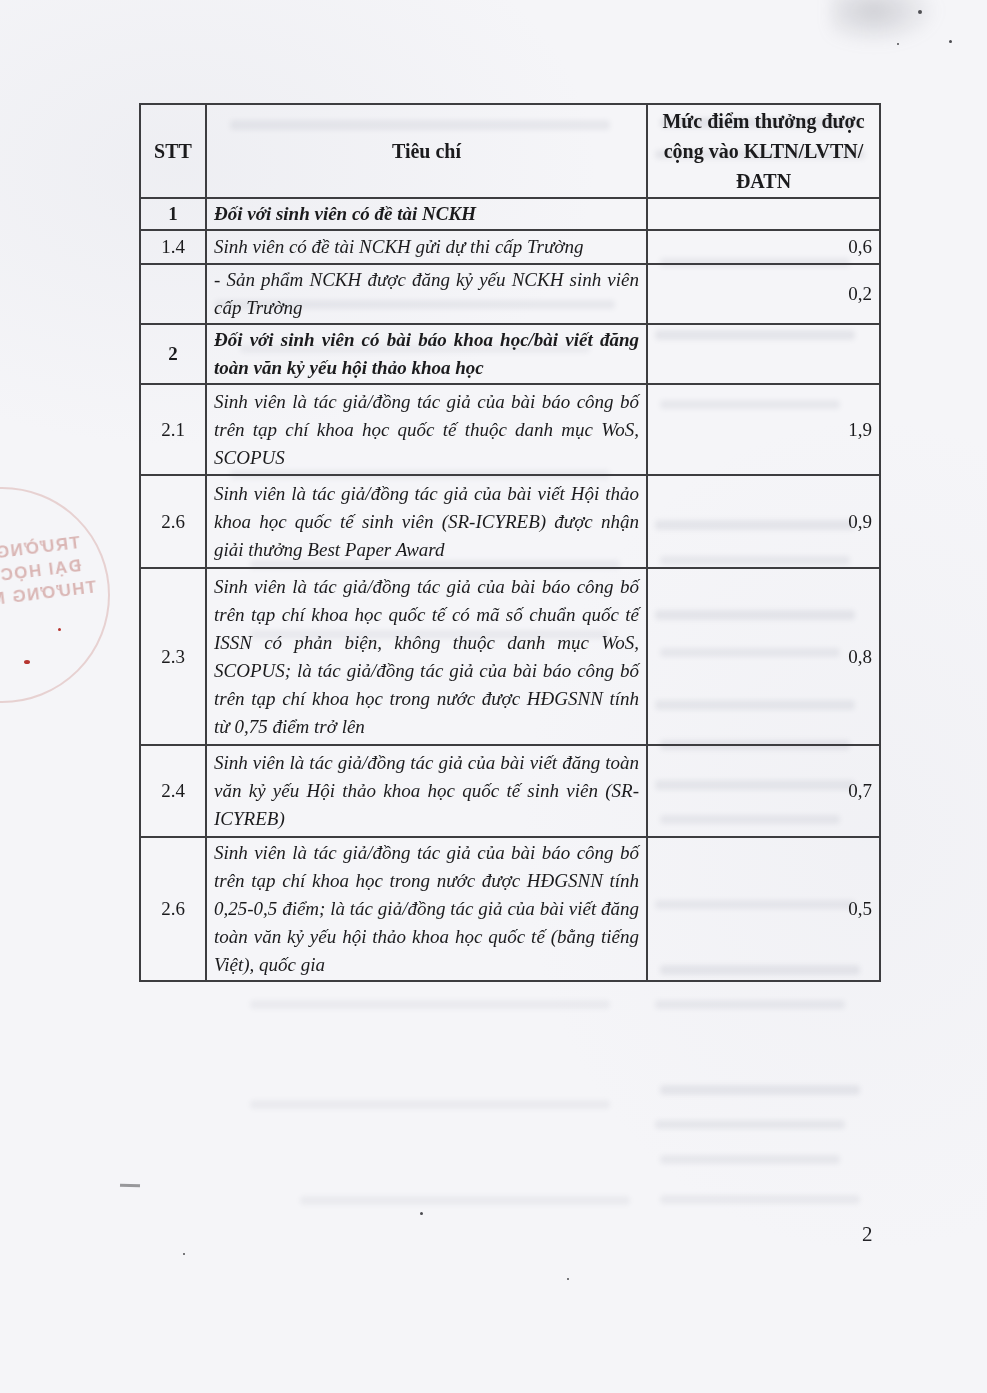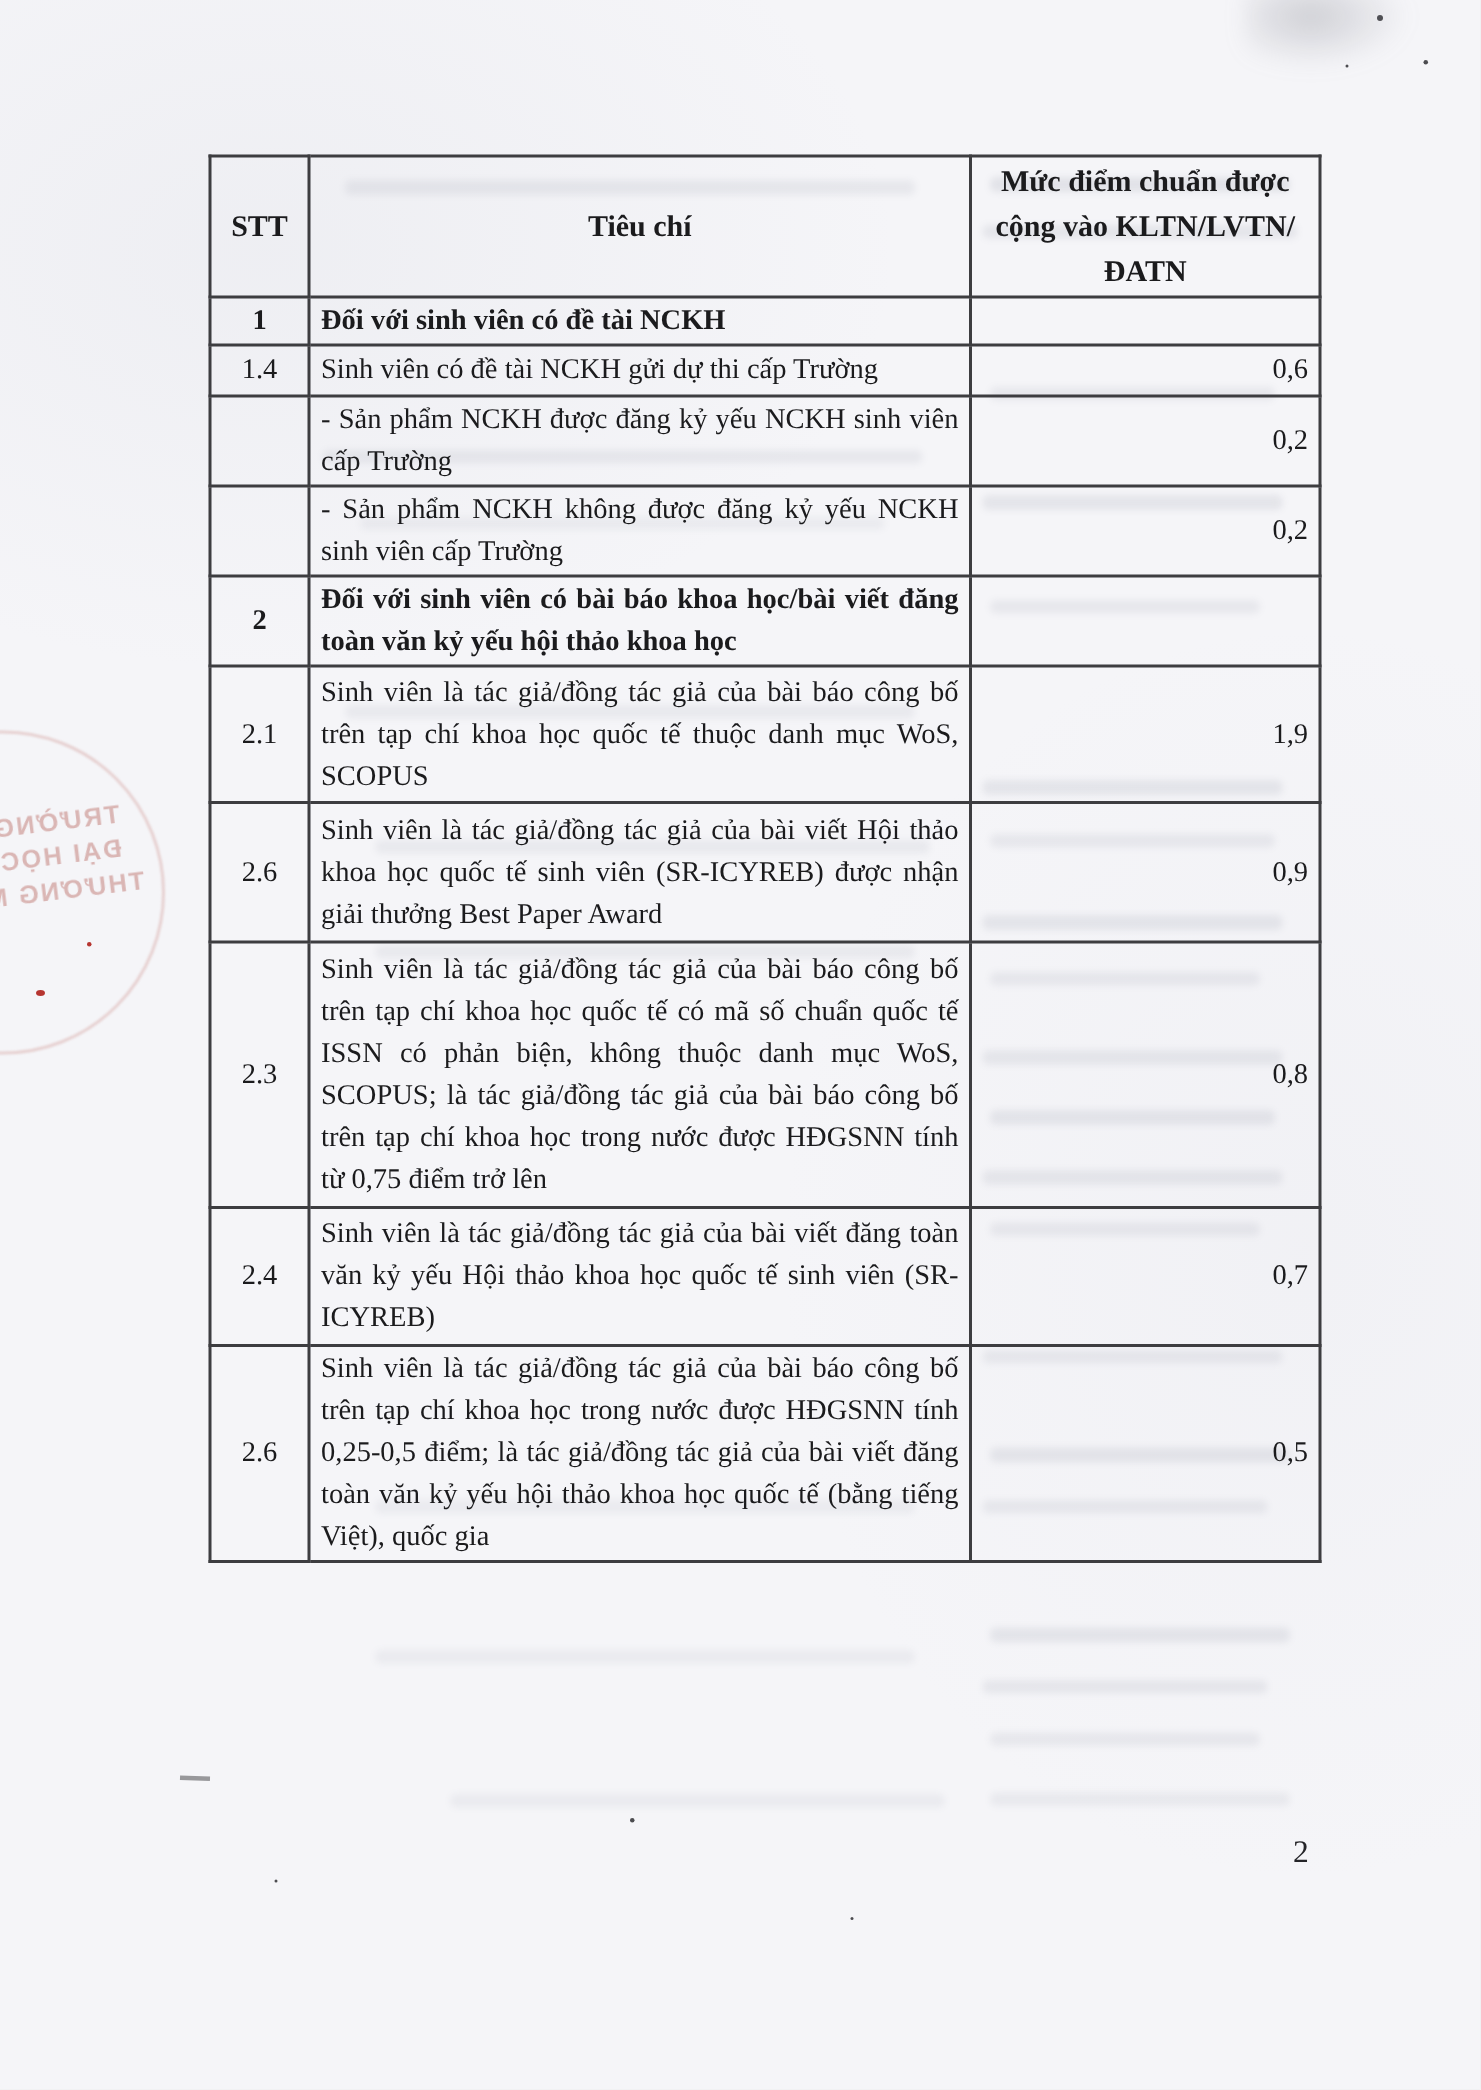--- a/index.html
+++ b/index.html
@@ -36,21 +36,21 @@
     color:#1b1b1d;
   }
   .doc-table thead th{
     font-weight:bold;
     text-align:center;
     font-size:20px;
     line-height:30px;
     height:87px;
   }
   .col-stt{text-align:center;}
-  .col-criteria{text-align:justify;}
+  .col-criteria{text-align:justify;font-style:italic;}
   .col-points{text-align:right;font-size:20px;}
   tr.bold-row .col-stt,
   tr.bold-row .col-criteria{font-weight:bold;}
 
   
   .ghost{
     position:absolute;
     background:#6f7488;
     border-radius:4px;
     filter:blur(2.5px);
@@ -156,44 +156,39 @@
   <table class="doc-table">
     <colgroup>
       <col style="width:66px">
       <col style="width:441px">
       <col style="width:233px">
     </colgroup>
     <thead>
       <tr style="height:89px">
         <th>STT</th>
         <th>Tiêu chí</th>
-        <th>Mức điểm chuẩn được cộng vào KLTN/LVTN/ĐATN</th>
+        <th>Mức điểm thưởng được cộng vào KLTN/LVTN/ĐATN</th>
       </tr>
     </thead>
     <tbody>
         <tr class="bold-row" style="height: 27px;">
           <td class="col-stt">1</td>
           <td class="col-criteria">Đối với sinh viên có đề tài NCKH</td>
           <td class="col-points"></td>
         </tr>
         <tr style="height: 34px;">
           <td class="col-stt">1.4</td>
           <td class="col-criteria">Sinh viên có đề tài NCKH gửi dự thi cấp Trường</td>
           <td class="col-points">0,6</td>
         </tr>
         <tr style="height: 58px; margin-top: 26px;">
           <td class="col-stt"></td>
           <td class="col-criteria">- Sản phẩm NCKH được đăng kỷ yếu NCKH sinh viên cấp Trường</td>
           <td class="col-points">0,2</td>
         </tr>
-        <tr style="height: 58px;">
-          <td class="col-stt"></td>
-          <td class="col-criteria">- Sản phẩm NCKH không được đăng kỷ yếu NCKH sinh viên cấp Trường</td>
-          <td class="col-points">0,2</td>
-        </tr>
         <tr class="bold-row" style="height: 55px;">
           <td class="col-stt">2</td>
           <td class="col-criteria">Đối với sinh viên có bài báo khoa học/bài viết đăng toàn văn kỷ yếu hội thảo khoa học</td>
           <td class="col-points"></td>
         </tr>
         <tr style="height: 91px;">
           <td class="col-stt">2.1</td>
           <td class="col-criteria">Sinh viên là tác giả/đồng tác giả của bài báo công bố trên tạp chí khoa học quốc tế thuộc danh mục WoS, SCOPUS</td>
           <td class="col-points">1,9</td>
         </tr>

